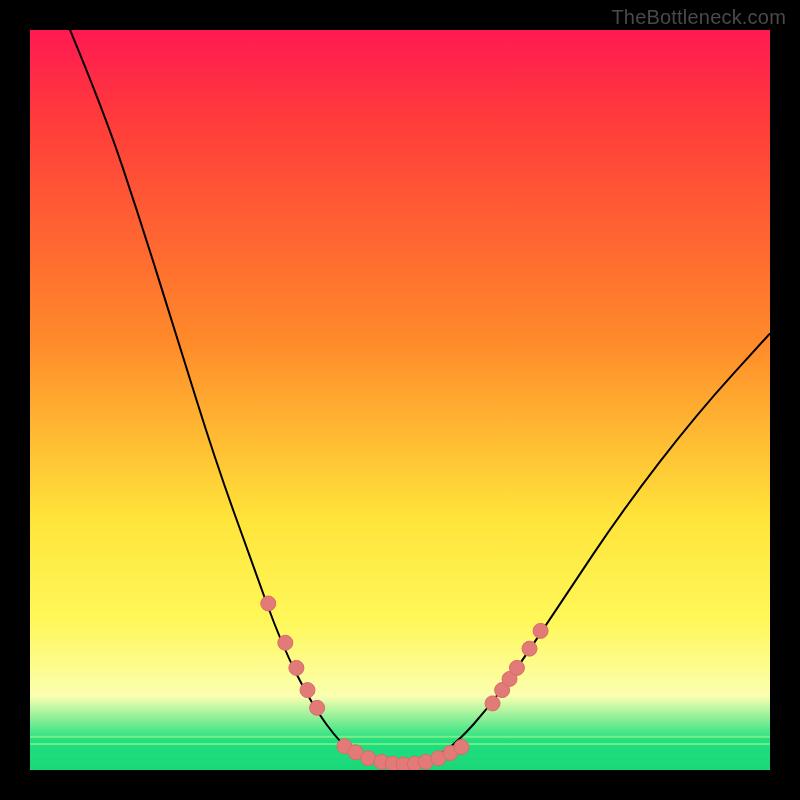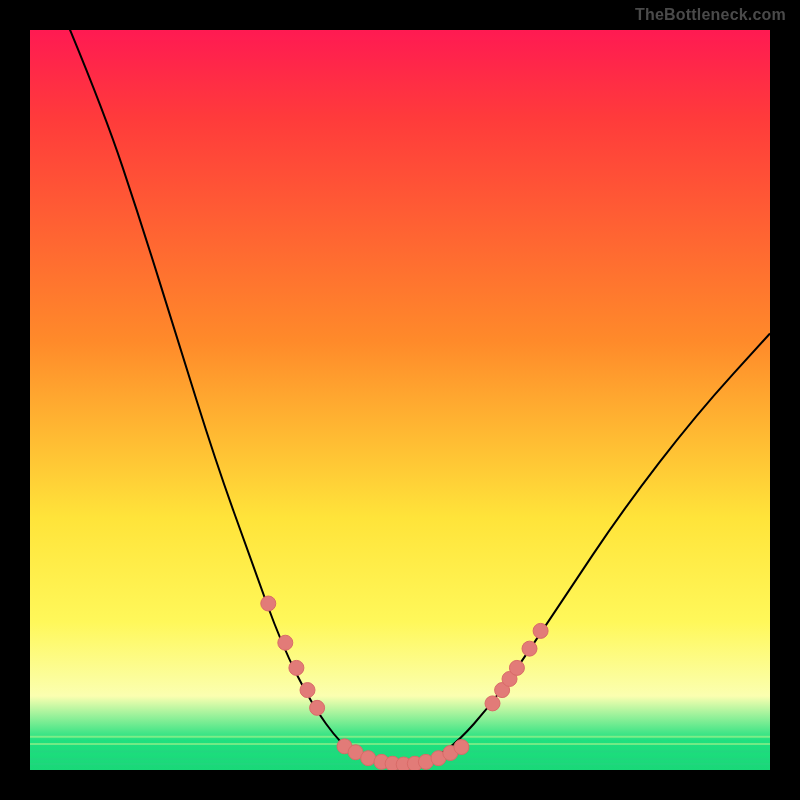--- a/index.html
+++ b/index.html
@@ -18,22 +18,22 @@
   svg {
     position: absolute;
     top: 0;
     left: 0;
   }
   .watermark {
     position: absolute;
     top: 6px;
     right: 14px;
     font-family: Arial, Helvetica, sans-serif;
-    font-size: 16px;
-    font-weight: 700;
+    font-size: 20px;
+    font-weight: 400;
     color: #4a4a4a;
     letter-spacing: 0.2px;
     user-select: none;
   }
 </style>
 </head>
 <body>
 <div class="stage">
 
 <svg id="chart-svg" width="800" height="800" viewBox="0 0 800 800">

